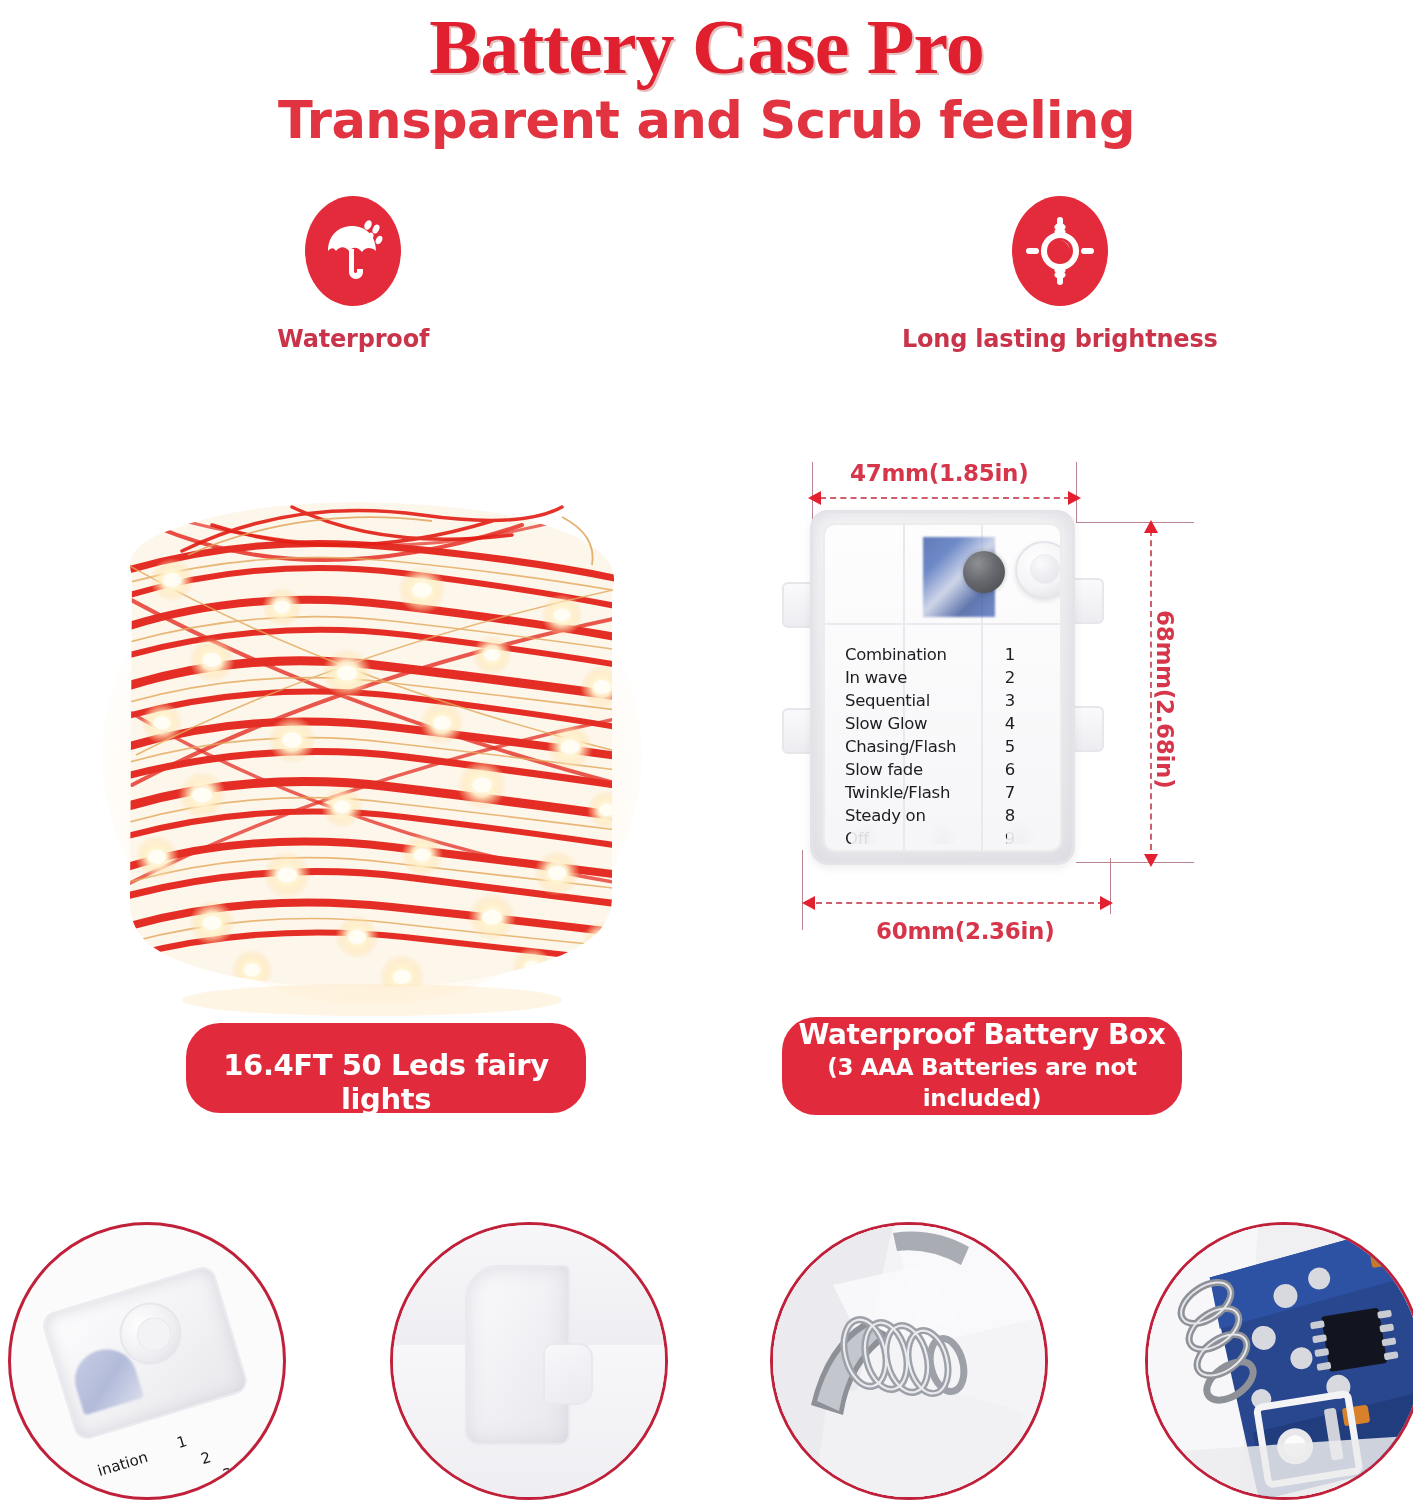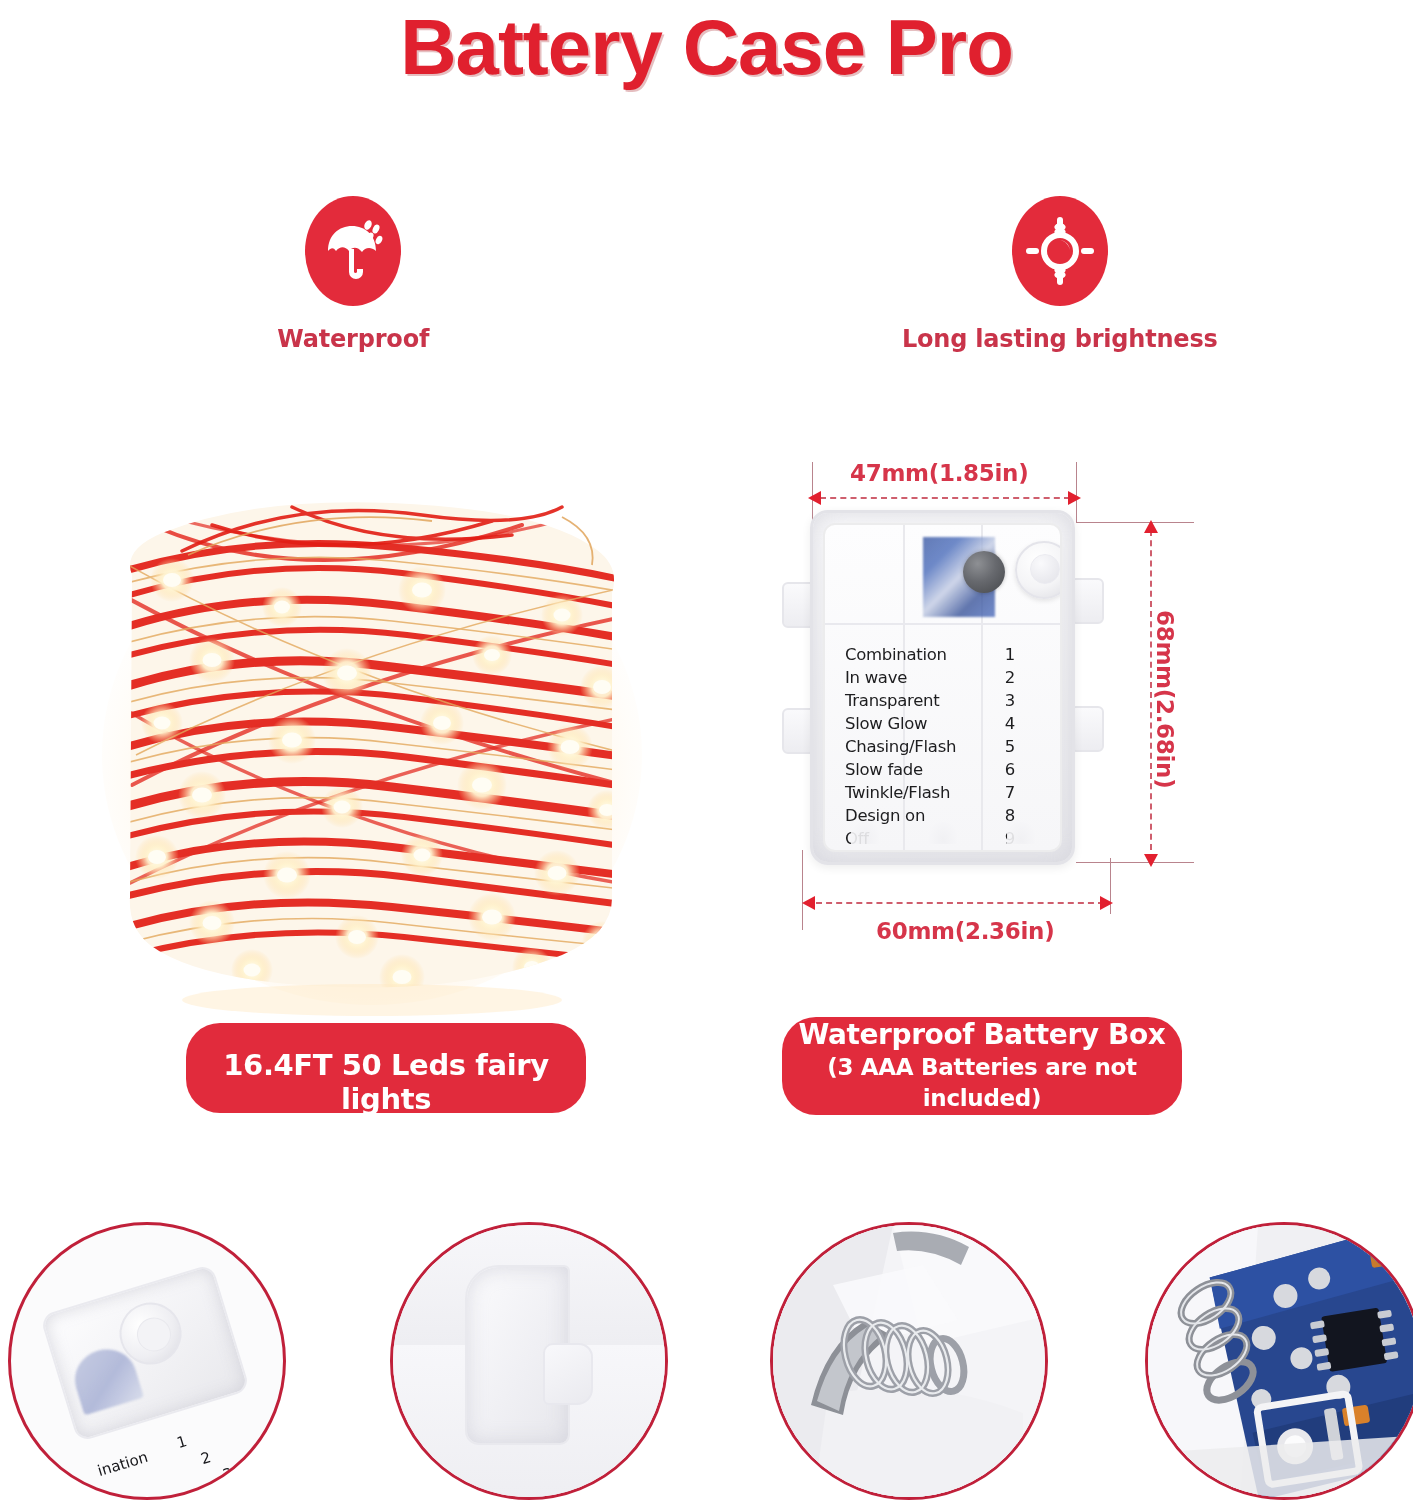--- a/index.html
+++ b/index.html
@@ -10,21 +10,21 @@
     font-family: "Liberation Sans", sans-serif;
     overflow: hidden;
   }
   .page { position: relative; width: 1413px; height: 1500px; background:#fff; }
 
   
   .header { position:absolute; top:0; left:0; width:1413px; height:175px; text-align:center; }
   .title {
     font-size: 78px; font-weight: 800; letter-spacing: -1px;
     color: #e0202e; line-height: 86px; padding-top: 4px;
-    font-family: Liberation Sans, sans-serif;
+    font-family: Liberation Serif, serif;
     text-shadow: 2px 2px 0 rgba(160,20,30,.28);
   }
   .subtitle {
     font-size: 51px; font-weight: 700; color:#e23341; line-height: 62px;
     font-family: "DejaVu Sans", sans-serif; letter-spacing:-0.5px;
   }
 
   
   .features { position:absolute; top:196px; left:0; width:1413px; height:200px; display:flex; }
   .feature { flex:1; display:flex; flex-direction:column; align-items:center; }
@@ -169,20 +169,21 @@
   }
   .bg-panel { position:absolute; background: linear-gradient(180deg,#f7f7fa,#eeeef2); }
 </style>
 </head>
 <body>
 
 <div class="page">
 
   <div class="header">
     <div class="title">Battery Case Pro</div>
+    <div class="subtitle">Transparent and Scrub feeling</div>
   </div>
 
   <div class="features">
 
     <div class="feature">
       <div class="f-badge">
         <svg width="70" height="72" viewBox="0 0 70 72" aria-hidden="true">
           <path d="M10 36 C10 20 21 11 34 11 C47 11 58 20 58 36 C52 31 47 33 44 37 C40 32 35 31 31 36 C27 31 22 31 18 36 C15 32 13 33 10 36 Z" fill="#fff"></path>
           <path d="M31 34 L31 57 A7 7 0 0 0 45 57 L45 54 L39 54 L39 57 A1.6 1.6 0 0 1 36 57 L36 34 Z" fill="#fff"></path>
           <ellipse cx="50" cy="10" rx="3.4" ry="5" fill="#fff" transform="rotate(26 50 10)"></ellipse>
@@ -393,41 +394,41 @@
         <div class="modes">
           <div class="mode-row">
             <span>Combination</span>
             <span class="num">1</span>
           </div>
           <div class="mode-row">
             <span>In wave</span>
             <span class="num">2</span>
           </div>
           <div class="mode-row">
-            <span>Transparent</span>
+            <span>Sequential</span>
             <span class="num">3</span>
           </div>
           <div class="mode-row">
             <span>Slow Glow</span>
             <span class="num">4</span>
           </div>
           <div class="mode-row">
             <span>Chasing/Flash</span>
             <span class="num">5</span>
           </div>
           <div class="mode-row">
             <span>Slow fade</span>
             <span class="num">6</span>
           </div>
           <div class="mode-row">
             <span>Twinkle/Flash</span>
             <span class="num">7</span>
           </div>
           <div class="mode-row">
-            <span>Design on</span>
+            <span>Steady on</span>
             <span class="num">8</span>
           </div>
           <div class="mode-row">
             <span>Off</span>
             <span class="num">9</span>
           </div>
         </div>
 
         <div class="cell-bump" style="left:26px;"></div>
         <div class="cell-bump" style="left:104px;"></div>

